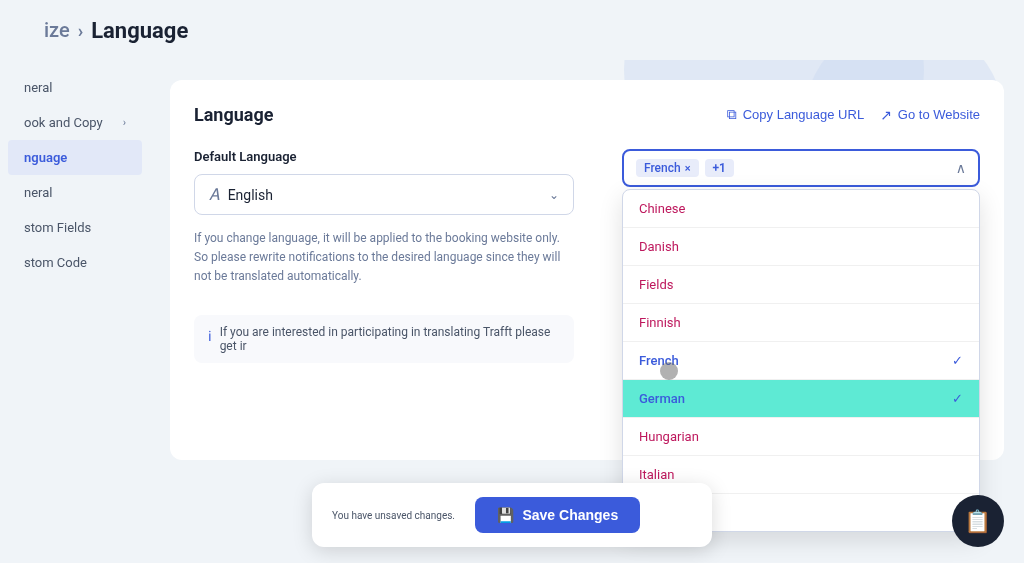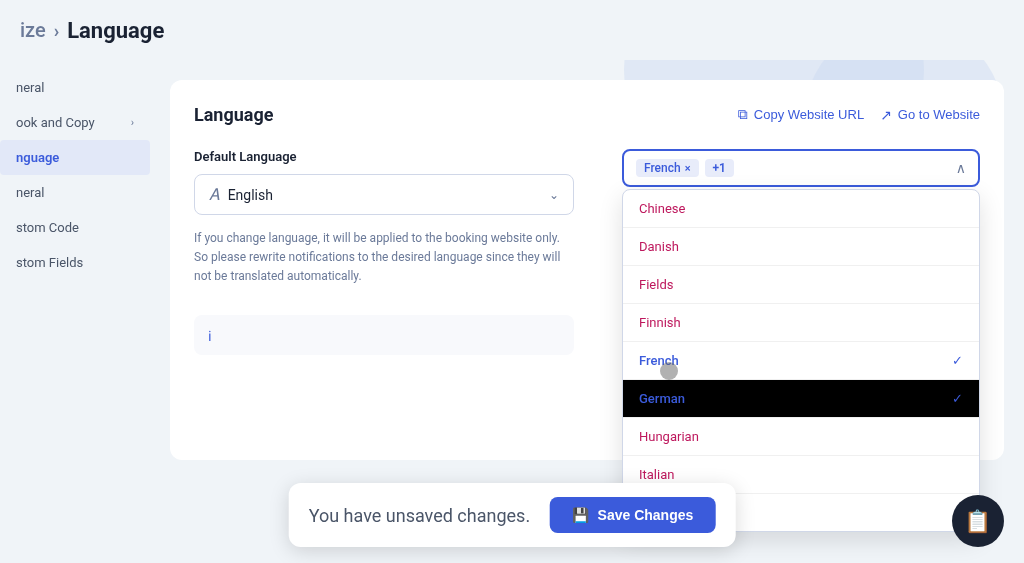--- a/index.html
+++ b/index.html
@@ -39,40 +39,41 @@
       padding: 0 20px;
       z-index: 1;
     }
     .breadcrumb {
       display: flex;
       align-items: center;
       gap: 8px;
       font-size: 22px;
       font-weight: 700;
       color: #1a2233;
+      margin-left: 24px;
     }
     .breadcrumb-parent {
       color: #6b7a99;
       font-weight: 500;
       font-size: 20px;
     }
     .breadcrumb-sep {
       color: #6b7a99;
       font-size: 18px;
     }
 
     
     .sidebar {
       position: absolute;
       top: 60px;
       left: 0;
       width: 150px;
       bottom: 0;
       background: #f0f4f8;
-      padding: 10px 0;
+      padding: 10px 8px;
     }
     .sidebar-item {
       padding: 10px 16px;
       font-size: 13px;
       color: #4a5568;
       cursor: pointer;
       display: flex;
       align-items: center;
       justify-content: space-between;
     }
@@ -272,21 +273,21 @@
       cursor: pointer;
       display: flex;
       align-items: center;
       justify-content: space-between;
     }
     .dropdown-item.selected {
       color: #3b5bdb;
       font-weight: 500;
     }
     .dropdown-item.hovered {
-      background: #000000;
+      background: #5eead4;
       align-items: center;
     }
     .check-icon {
       color: #3b5bdb;
       font-size: 13px;
     }
     .divider {
       height: 1px;
       background: #f0f0f0;
     }
@@ -301,21 +302,21 @@
       border-radius: 12px;
       box-shadow: 0 4px 20px rgba(0,0,0,0.15);
       display: flex;
       align-items: center;
       gap: 20px;
       padding: 14px 20px;
       min-width: 400px;
       z-index: 200;
     }
     .save-bar-text {
-      font-size: 18px;
+      font-size: 10px;
       color: #4a5568;
       white-space: nowrap;
     }
     .btn-save {
       display: flex;
       align-items: center;
       gap: 8px;
       background: #3b5bdb;
       color: #fff;
       border: none;
@@ -379,36 +380,36 @@
     <span>ook and Copy</span>
     <span class="chevron">›</span>
   </div>
   <div class="sidebar-item active">
     <span>nguage</span>
   </div>
   <div class="sidebar-item">
     <span>neral</span>
   </div>
   <div class="sidebar-item">
+    <span>stom Fields</span>
+  </div>
+  <div class="sidebar-item">
     <span>stom Code</span>
-  </div>
-  <div class="sidebar-item">
-    <span>stom Fields</span>
   </div>
 </div>
 
 <div class="main">
   <div class="card">
 
     <div class="card-header">
       <span class="card-title">Language</span>
       <div class="card-actions">
         <button class="btn-link">
           <span style="font-size:14px;">⧉</span>
-          <span>Copy Website URL</span>
+          <span>Copy Language URL</span>
         </button>
         <button class="btn-link">
           <span style="font-size:14px;">↗</span>
           <span>Go to Website</span>
         </button>
       </div>
     </div>
 
     <div class="card-body">
 
@@ -417,20 +418,21 @@
         <div class="select-box">
           <div class="select-value">
             <span style="font-size:16px;color:#6b7a99;">𝐴</span>
             <span>English</span>
           </div>
           <span class="chevron-down">⌄</span>
         </div>
         <p class="info-text">If you change language, it will be applied to the booking website only. So please rewrite notifications to the desired language since they will not be translated automatically.</p>
         <div class="info-note">
           <span class="info-note-icon">ℹ</span>
+          <span>If you are interested in participating in translating Trafft please get ir</span>
         </div>
       </div>
 
       <div class="col-right">
 
         <div class="multi-select-box" style="position:relative;">
           <span class="tag">
             <span>French</span>
             <span class="tag-x">×</span>
           </span>

